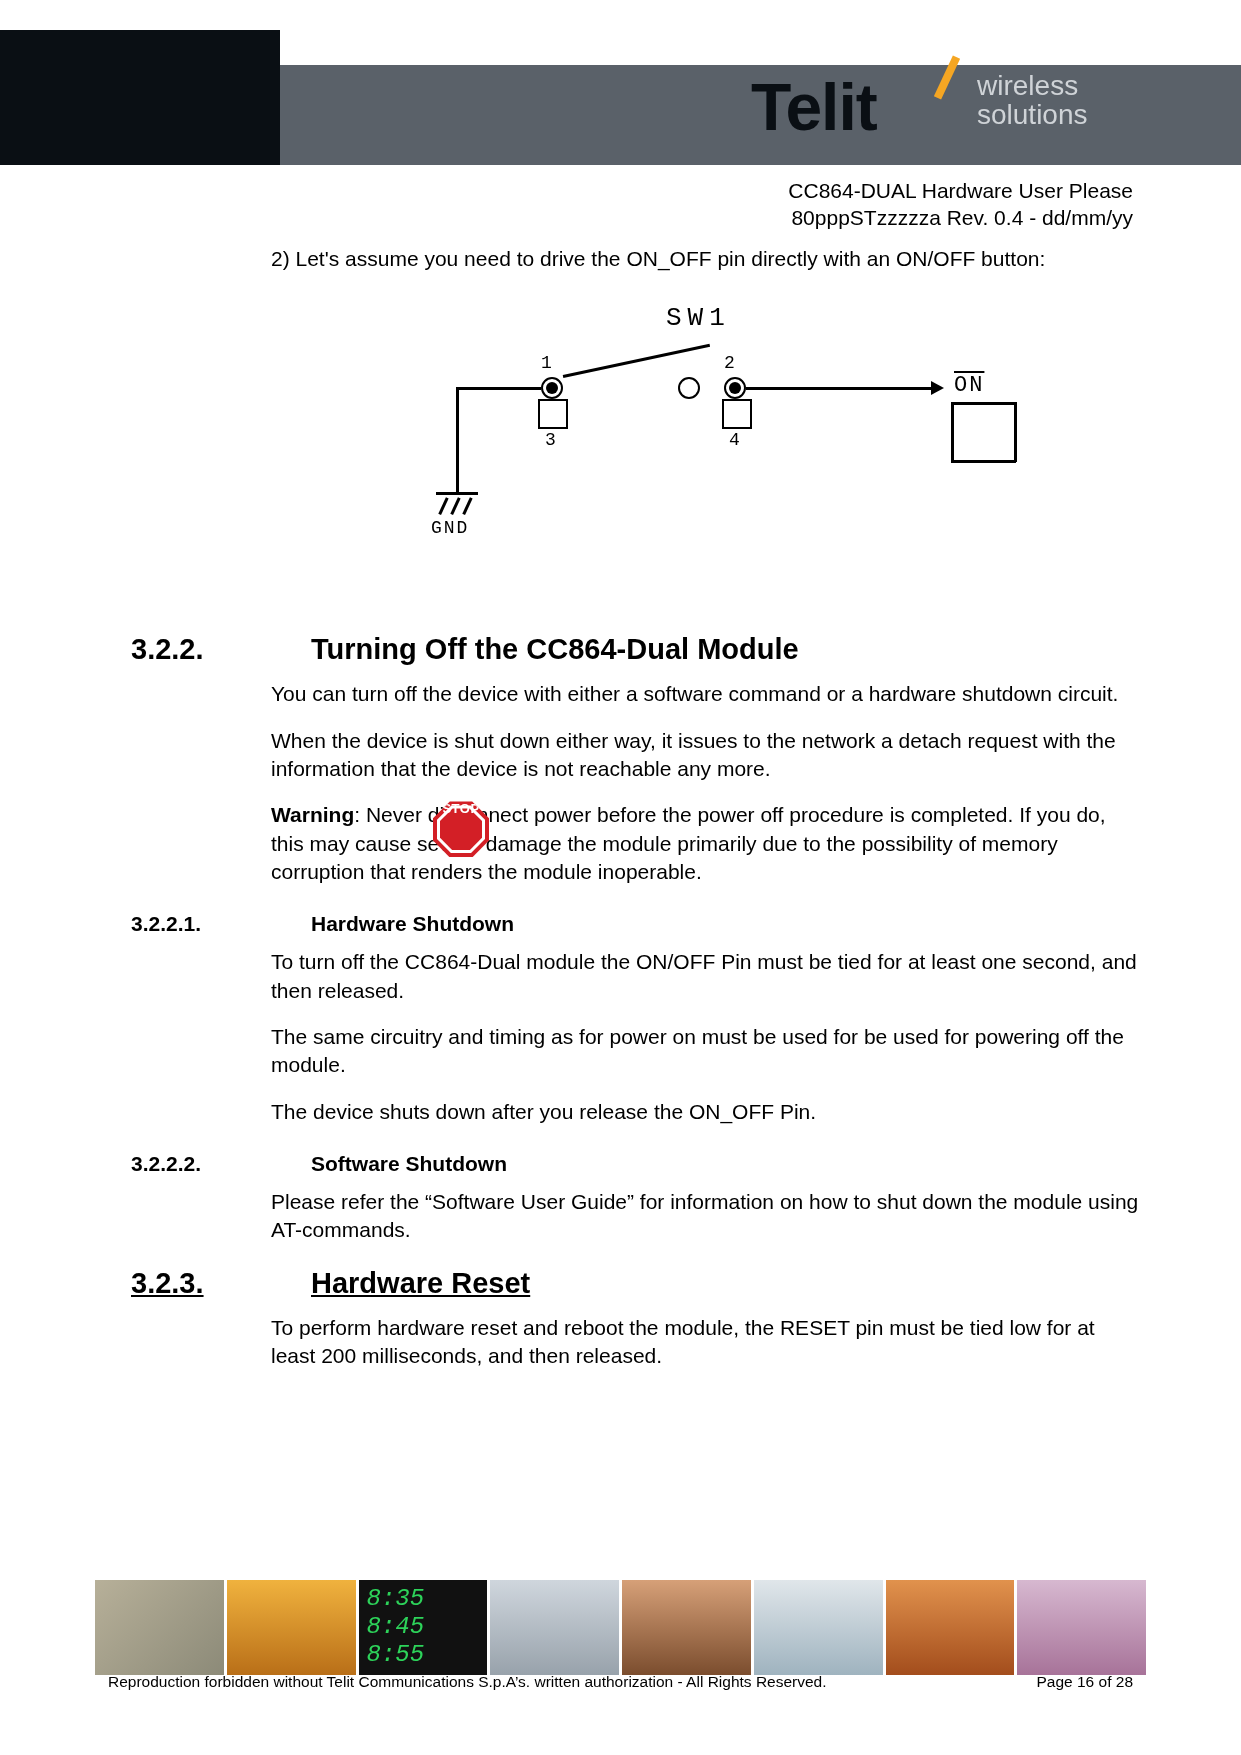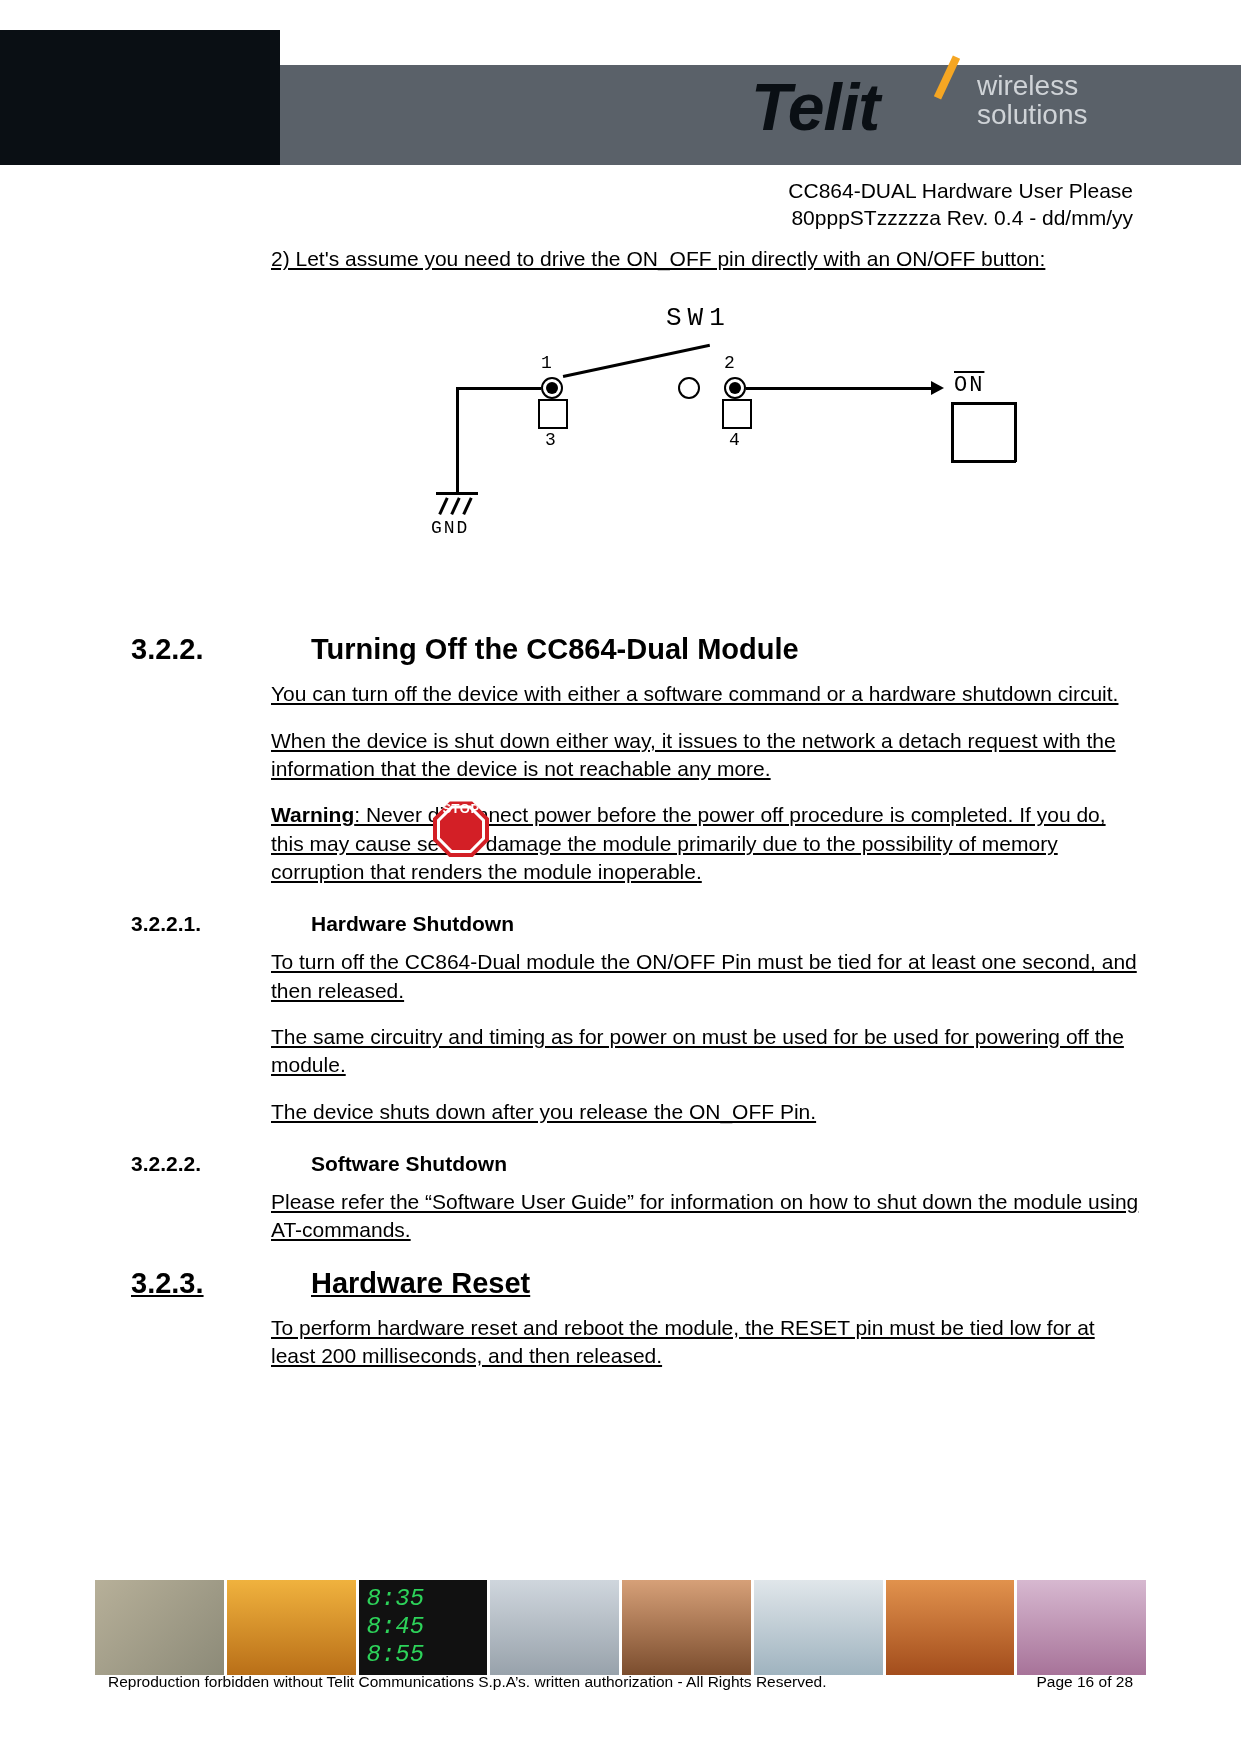--- a/index.html
+++ b/index.html
@@ -52,21 +52,20 @@
     width: 210px;
   }
   .logo-text-telit {
     font-size: 66px;
     font-weight: 700;
     color: #0a0f14;
     letter-spacing: -1px;
     position: absolute;
     bottom: 5px;
     left: 0;
-    font-style: italic;
   }
   .logo-accent {
     position: absolute;
     width: 8px;
     height: 45px;
     background: #f5a623;
     transform: rotate(25deg);
     top: 5px;
     right: 10px;
   }
@@ -87,21 +86,20 @@
   .content {
     position: absolute;
     left: 271px;
     top: 245px;
     width: 870px;
   }
   .para {
     font-size: 21px;
     line-height: 1.35;
     margin: 0 0 18px 0;
-    text-decoration: underline;
   }
   .diagram {
     position: relative;
     width: 620px;
     height: 260px;
     margin: 30px auto 70px auto;
   }
   .dia-label {
     position: absolute;
     font-family: "Courier New", monospace;

